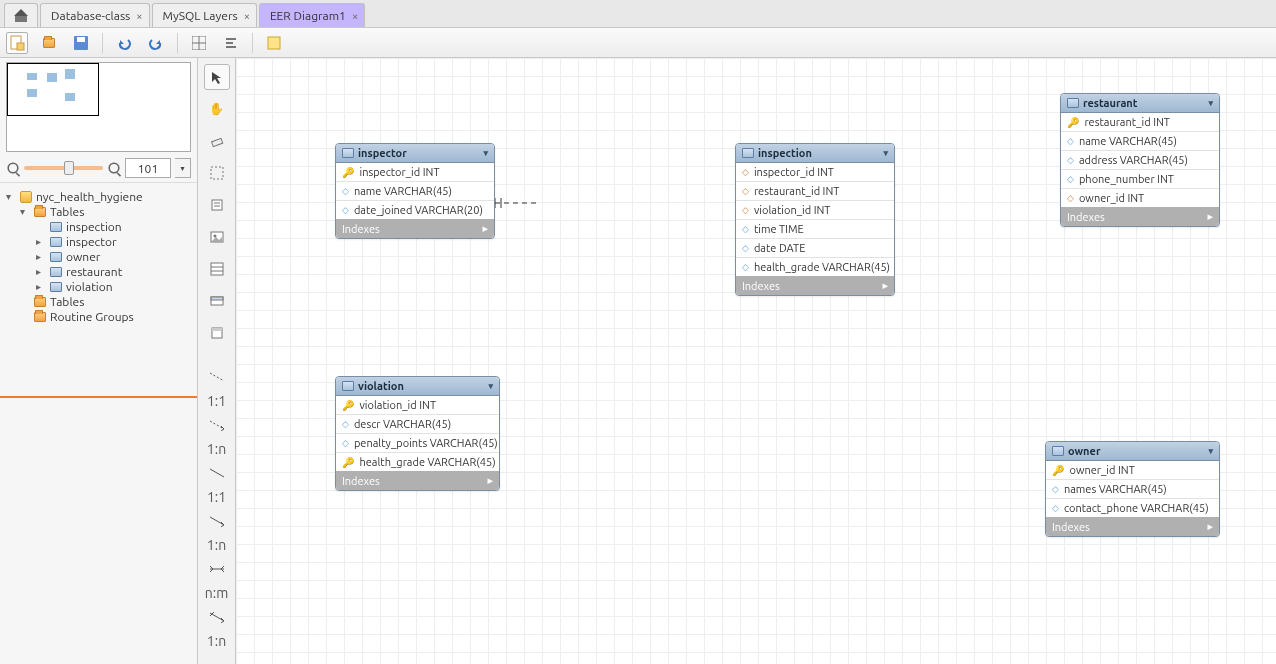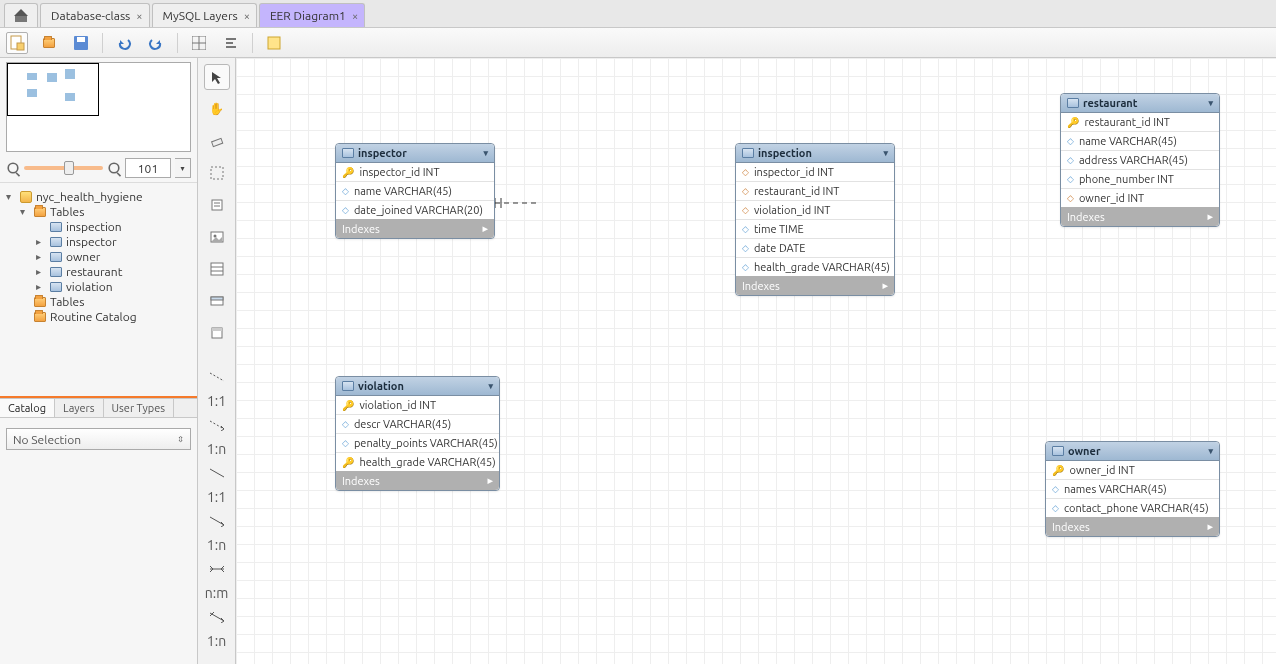--- a/index.html
+++ b/index.html
@@ -222,35 +222,26 @@
         <span>violation</span>
       </div>
       <div class="tree-row indent1">
         <span class="disclosure"></span>
         <span class="folder-icon"></span>
         <span>Tables</span>
       </div>
       <div class="tree-row indent1">
         <span class="disclosure"></span>
         <span class="folder-icon"></span>
-        <span>Routine Catalog</span>
+        <span>Routine Groups</span>
       </div>
       <div class="orangebar" style="position:absolute;bottom:0;left:0;right:0;"></div>
     </div>
 
-    <div class="bottom-tabs">
-      <div class="btab active">Catalog</div>
-      <div class="btab">Layers</div>
-      <div class="btab">User Types</div>
-    </div>
-
-    <div class="selbox">
-      <span>No Selection</span>
-      <span class="chev">⇳</span>
-    </div>
+
   </div>
 
   <div class="toolstrip">
     <div class="ts-btn boxed">
         <svg width="14" height="14">
           <path d="M2 2 L2 12 L5 9 L8 14 L10 13 L7 8 L11 8 Z" fill="#444"></path>
         </svg>
       </div>
     <div class="ts-btn">
         <span>✋</span>

